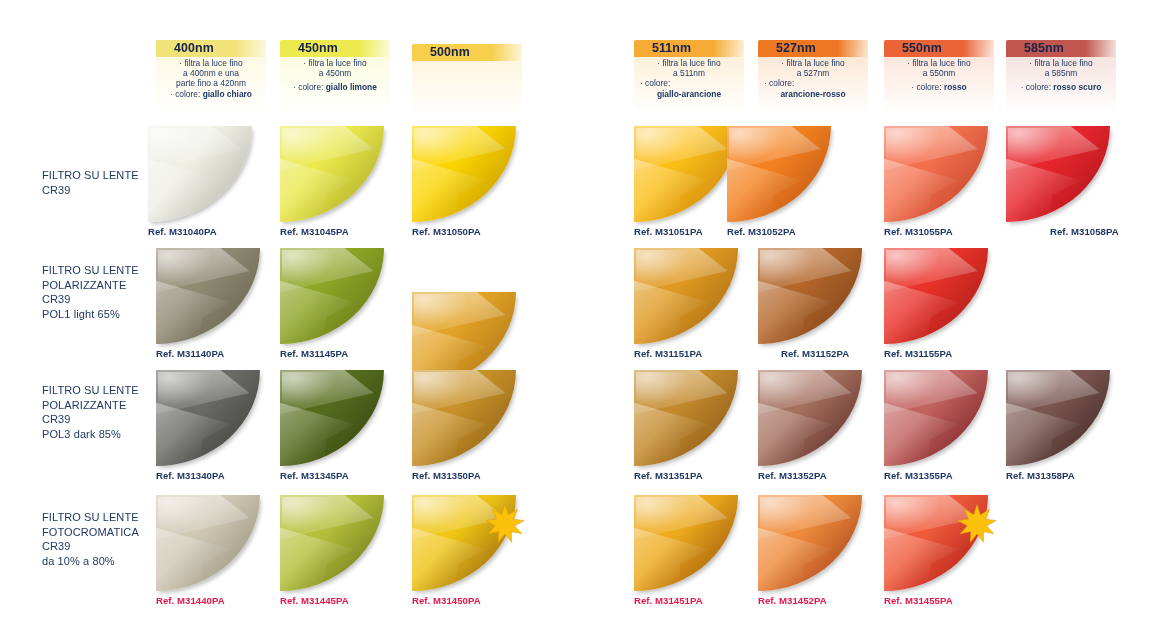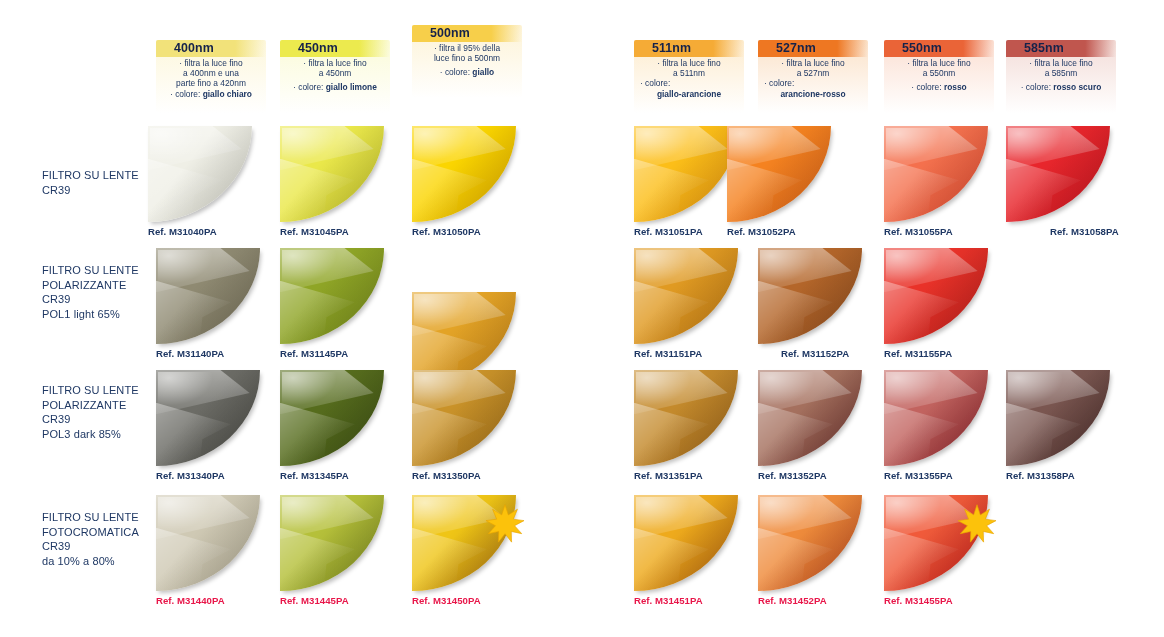--- a/index.html
+++ b/index.html
@@ -135,29 +135,23 @@
       <div class="hdr" style="left: 280px; top: 40px; background: linear-gradient(rgb(251, 251, 216) 0%, rgb(255, 255, 255) 100%); padding-left: 44px;">
         <div class="band" style="background: linear-gradient(90deg, rgb(236, 234, 78) 0%, rgb(236, 234, 78) 72%, rgba(255, 255, 255, 0) 100%);"></div>
         <div class="nm">450nm</div>
         <div class="body">
           <span class="ln">· filtra la luce fino</span>
           <span class="ln">a 450nm</span>
           <span class="gap"></span>
           <span class="ln"><span>· colore: </span> <b>giallo limone</b></span>
         </div>
       </div>
-      <div class="hdr" style="left: 412px; top: 25px; background: linear-gradient(rgb(253, 243, 214) 0%, rgb(255, 255, 255) 100%);">
+      <div class="hdr" style="left: 412px; top: 44px; background: linear-gradient(rgb(253, 243, 214) 0%, rgb(255, 255, 255) 100%);">
         <div class="band" style="background: linear-gradient(90deg, rgb(247, 207, 74) 0%, rgb(247, 207, 74) 72%, rgba(255, 255, 255, 0) 100%);"></div>
         <div class="nm">500nm</div>
-        <div class="body">
-          <span class="ln">· filtra il 95% della</span>
-          <span class="ln">luce fino a 500nm</span>
-          <span class="gap"></span>
-          <span class="ln"><span>· colore: </span> <b>giallo</b></span>
-        </div>
       </div>
       <div class="hdr" style="left: 634px; top: 40px; background: linear-gradient(rgb(253, 236, 207) 0%, rgb(255, 255, 255) 100%);">
         <div class="band" style="background: linear-gradient(90deg, rgb(245, 171, 54) 0%, rgb(245, 171, 54) 72%, rgba(255, 255, 255, 0) 100%);"></div>
         <div class="nm">511nm</div>
         <div class="body">
           <span class="ln">· filtra la luce fino</span>
           <span class="ln">a 511nm</span>
           <span class="ln" style="text-align: left; padding-left: 2px;">· colore:</span>
           <span class="ln"><b>giallo-arancione</b></span>
         </div>

